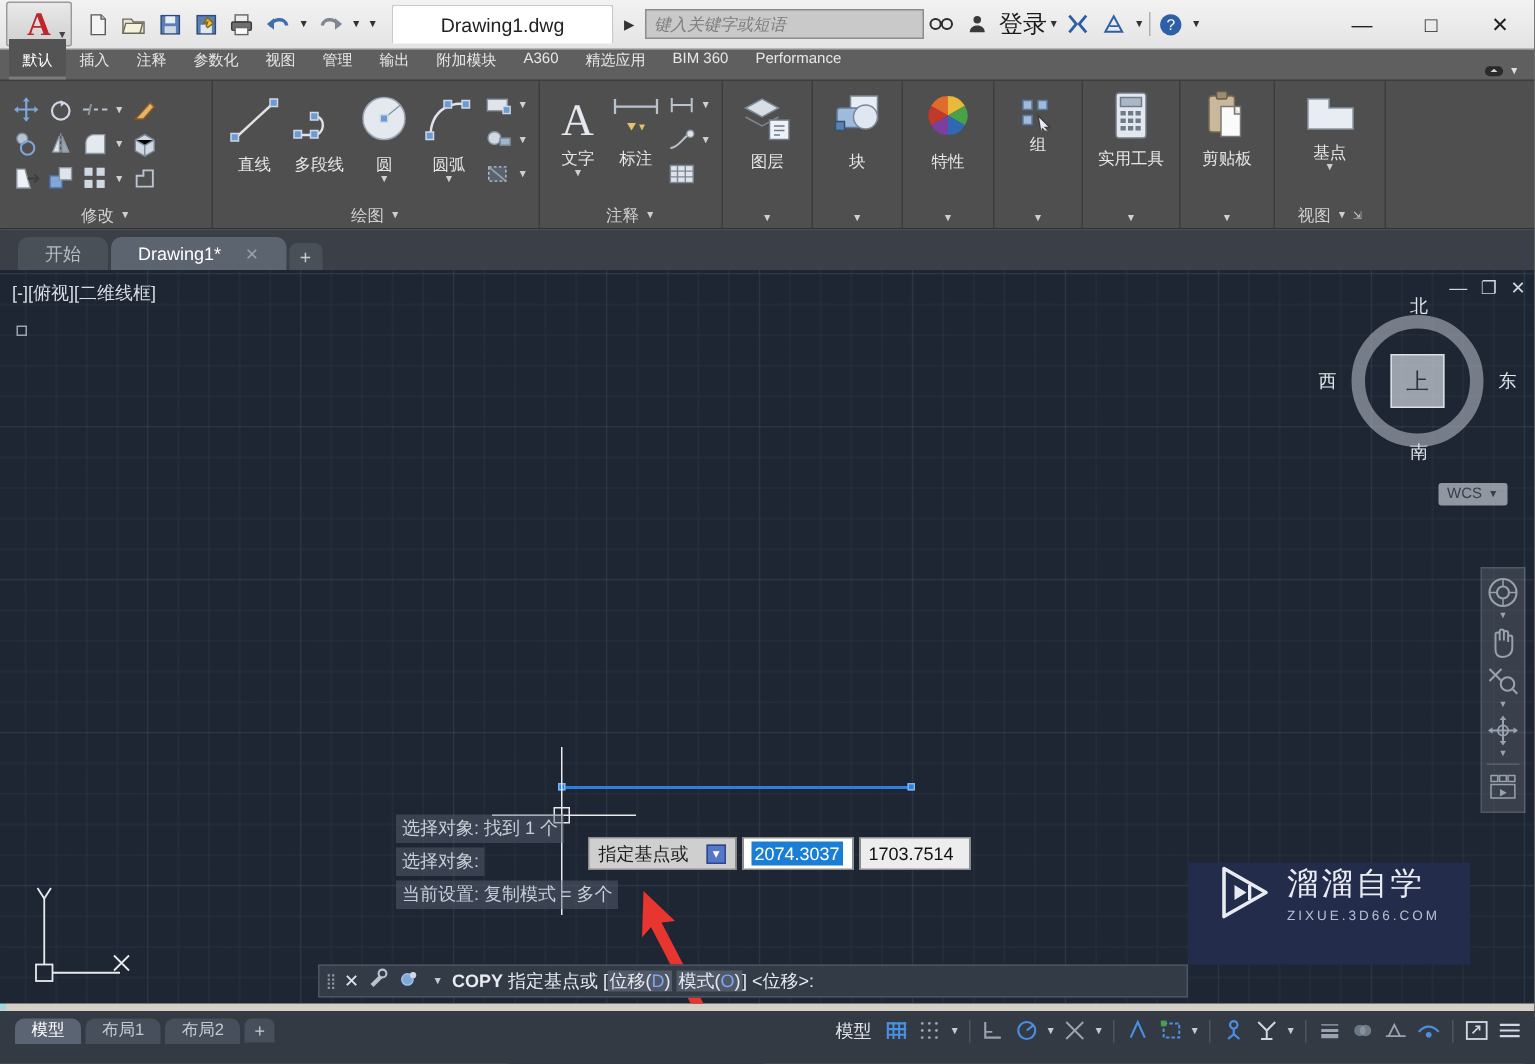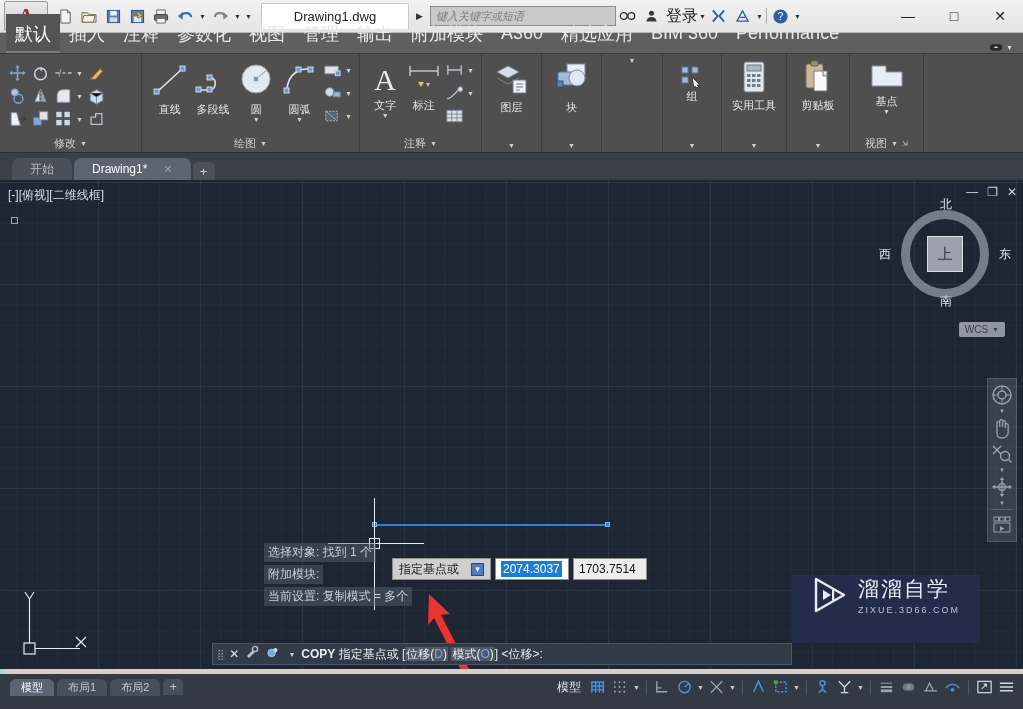--- a/index.html
+++ b/index.html
@@ -59,21 +59,21 @@
     font-size:14px; color:#222;
   }
 
   
   .ribbon-tabs {
     position:absolute; left:0; top:33px; width:1023px; height:21px;
     background:#5f5f5f; display:flex; align-items:flex-end; padding-left:6px;
     border-bottom:1px solid #3d3d3d;
   }
   .rtab {
-    height:39px; padding:0 9px; font-size:18px; color:#e8e8e8;
+    height:27px; padding:0 9px; font-size:10px; color:#e8e8e8;
     display:flex; align-items:center; white-space:nowrap;
   }
   .rtab.active { background:#545454; color:#fff; box-shadow:inset 0 -2px 0 #7a7a7a; }
   .rtab-caret { margin-left:auto; margin-right:10px; display:flex; align-items:center; gap:3px; }
 
   
   .ribbon {
     position:absolute; left:0; top:54px; width:1023px; height:99px;
     background:#4f4f4f; border-bottom:1px solid #2f2f2f;
     display:flex; align-items:stretch;
@@ -647,20 +647,34 @@
               <circle cx="24" cy="18" r="8" fill="#dfe8f2" stroke="#7b8896"></circle>
               <rect x="4" y="21" width="6" height="6" fill="#5a81b0" stroke="#33526f"></rect>
             </svg>
           <span class="lbl">块</span>
         </div>
       </div>
       <div class="panel-dd">▼</div>
     </div>
 
     <div class="panel" style="width:61px;">
+      <div class="panel-body" style="justify-content:center;">
+        <div class="big-btn" style="width:54px;">
+          <svg width="38" height="38" viewBox="0 0 38 38">
+            <circle cx="19" cy="17" r="13" fill="#444"></circle>
+            <path d="M19 17 L19 4 A13 13 0 0 1 30.3 10.5 Z" fill="#e8b93a"></path>
+            <path d="M19 17 L30.3 10.5 A13 13 0 0 1 30.3 23.5 Z" fill="#49a14a"></path>
+            <path d="M19 17 L30.3 23.5 A13 13 0 0 1 19 30 Z" fill="#2f68b5"></path>
+            <path d="M19 17 L19 30 A13 13 0 0 1 7.7 23.5 Z" fill="#7c3fa0"></path>
+            <path d="M19 17 L7.7 23.5 A13 13 0 0 1 7.7 10.5 Z" fill="#c0392b"></path>
+            <path d="M19 17 L7.7 10.5 A13 13 0 0 1 19 4 Z" fill="#e06c2b"></path>
+          </svg>
+          <span class="lbl">特性</span>
+        </div>
+      </div>
       <div class="panel-dd">▼</div>
     </div>
 
     <div class="panel" style="width:59px;">
       <div class="panel-body" style="justify-content:center; align-items:flex-start; padding-top:8px;">
         <div class="big-btn" style="width:52px;">
           <svg width="24" height="22" viewBox="0 0 24 22">
               <rect x="2" y="2" width="6" height="6" fill="#9fbada" stroke="#5d7a9c"></rect>
               <rect x="2" y="12" width="6" height="6" fill="#9fbada" stroke="#5d7a9c"></rect>
               <rect x="12" y="2" width="6" height="6" fill="#9fbada" stroke="#5d7a9c"></rect>
@@ -843,21 +857,21 @@
             <rect x="8.7" y="2" width="4.5" height="4" fill="none" stroke="#98a1ad"></rect>
             <rect x="14.4" y="2" width="4.5" height="4" fill="none" stroke="#98a1ad"></rect>
             <rect x="3" y="8" width="15.9" height="9" fill="none" stroke="#98a1ad"></rect>
             <path d="M9 11l4.5 2.5L9 16z" fill="#98a1ad"></path>
           </svg>
       </div>
     </div>
 
     <div class="hist">
       <div>选择对象: 找到 1 个</div>
-      <div>附加模块:</div>
+      <div>选择对象:</div>
       <div>当前设置:  复制模式 = 多个</div>
     </div>
 
     <div class="cmdline">
       <span class="cmd-grip">⣿</span>
       <span class="cmd-x">✕</span>
       <span>
         <svg width="14" height="14" viewBox="0 0 14 14">
             <path d="M2 11l6-6 2 2-6 6z" fill="#b9c3cf"></path>
             <circle cx="10" cy="4" r="2.6" fill="none" stroke="#b9c3cf" stroke-width="1.4"></circle>

